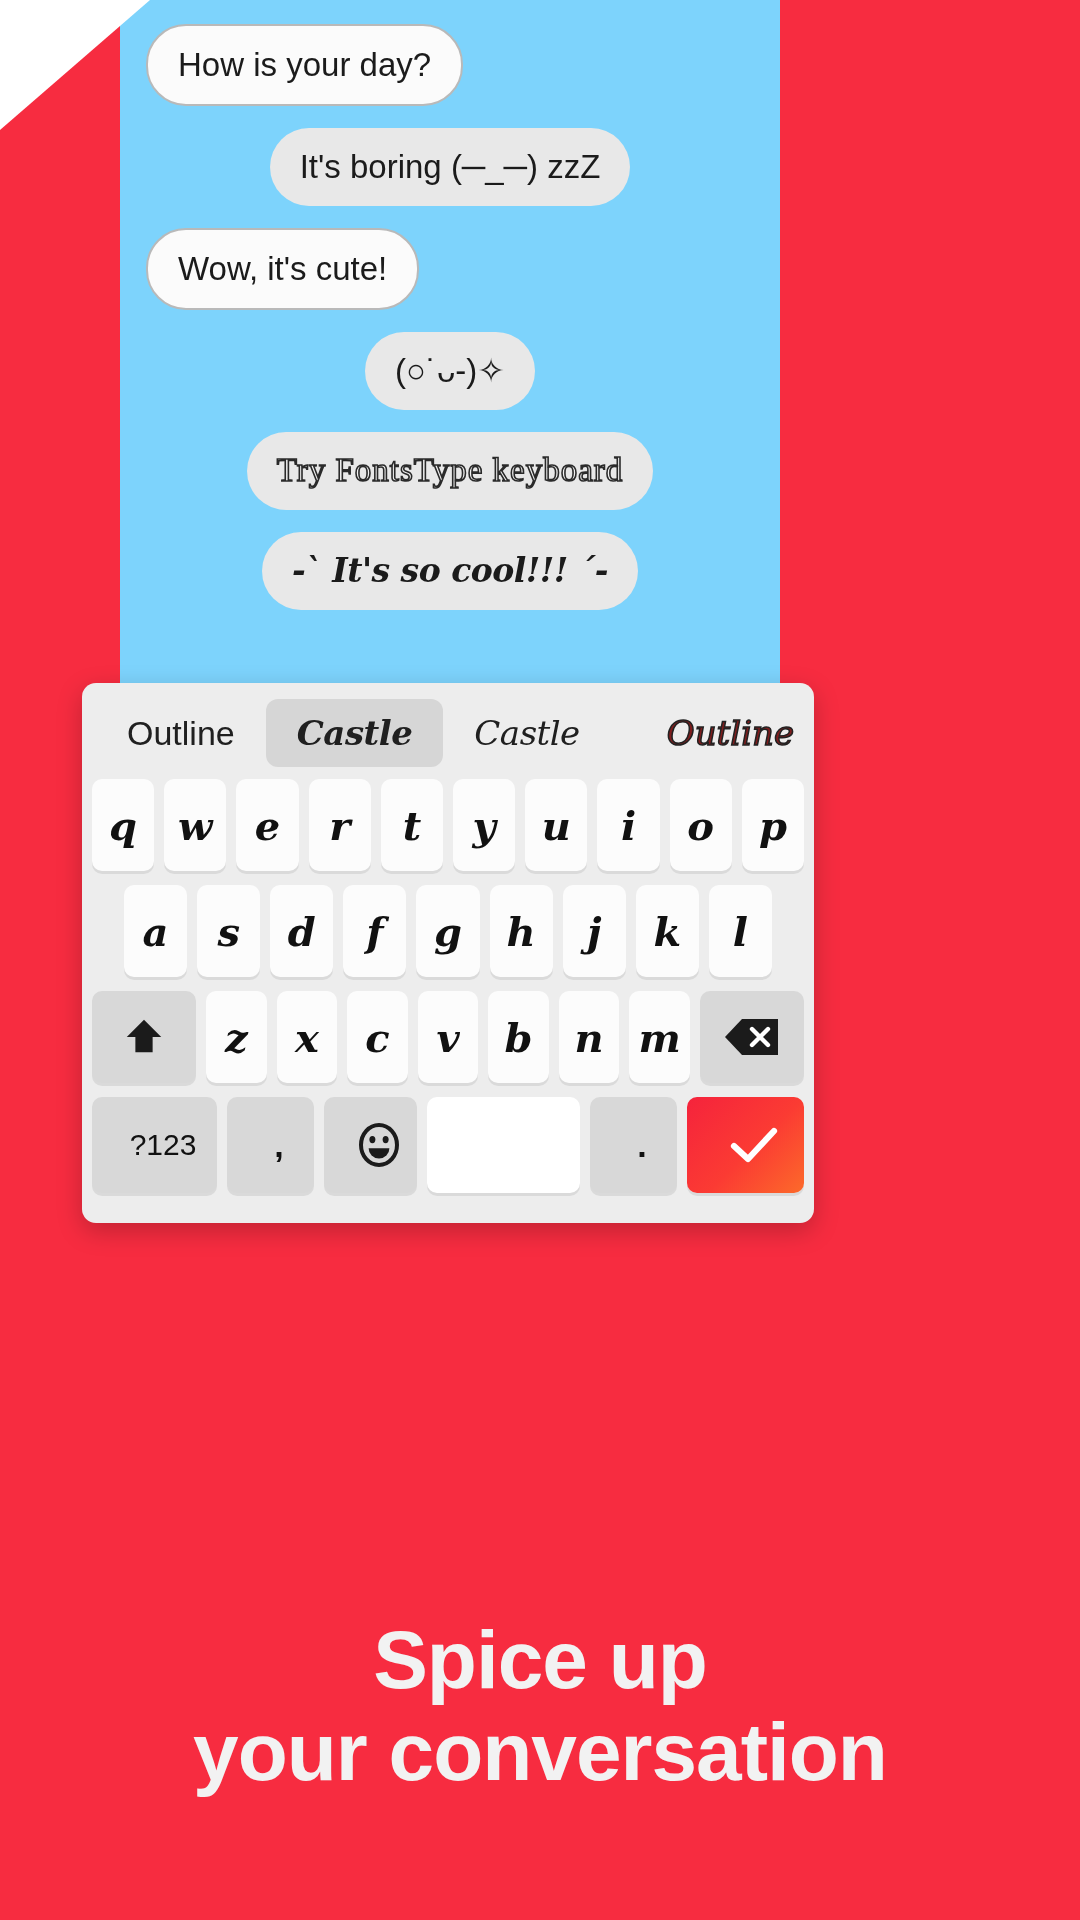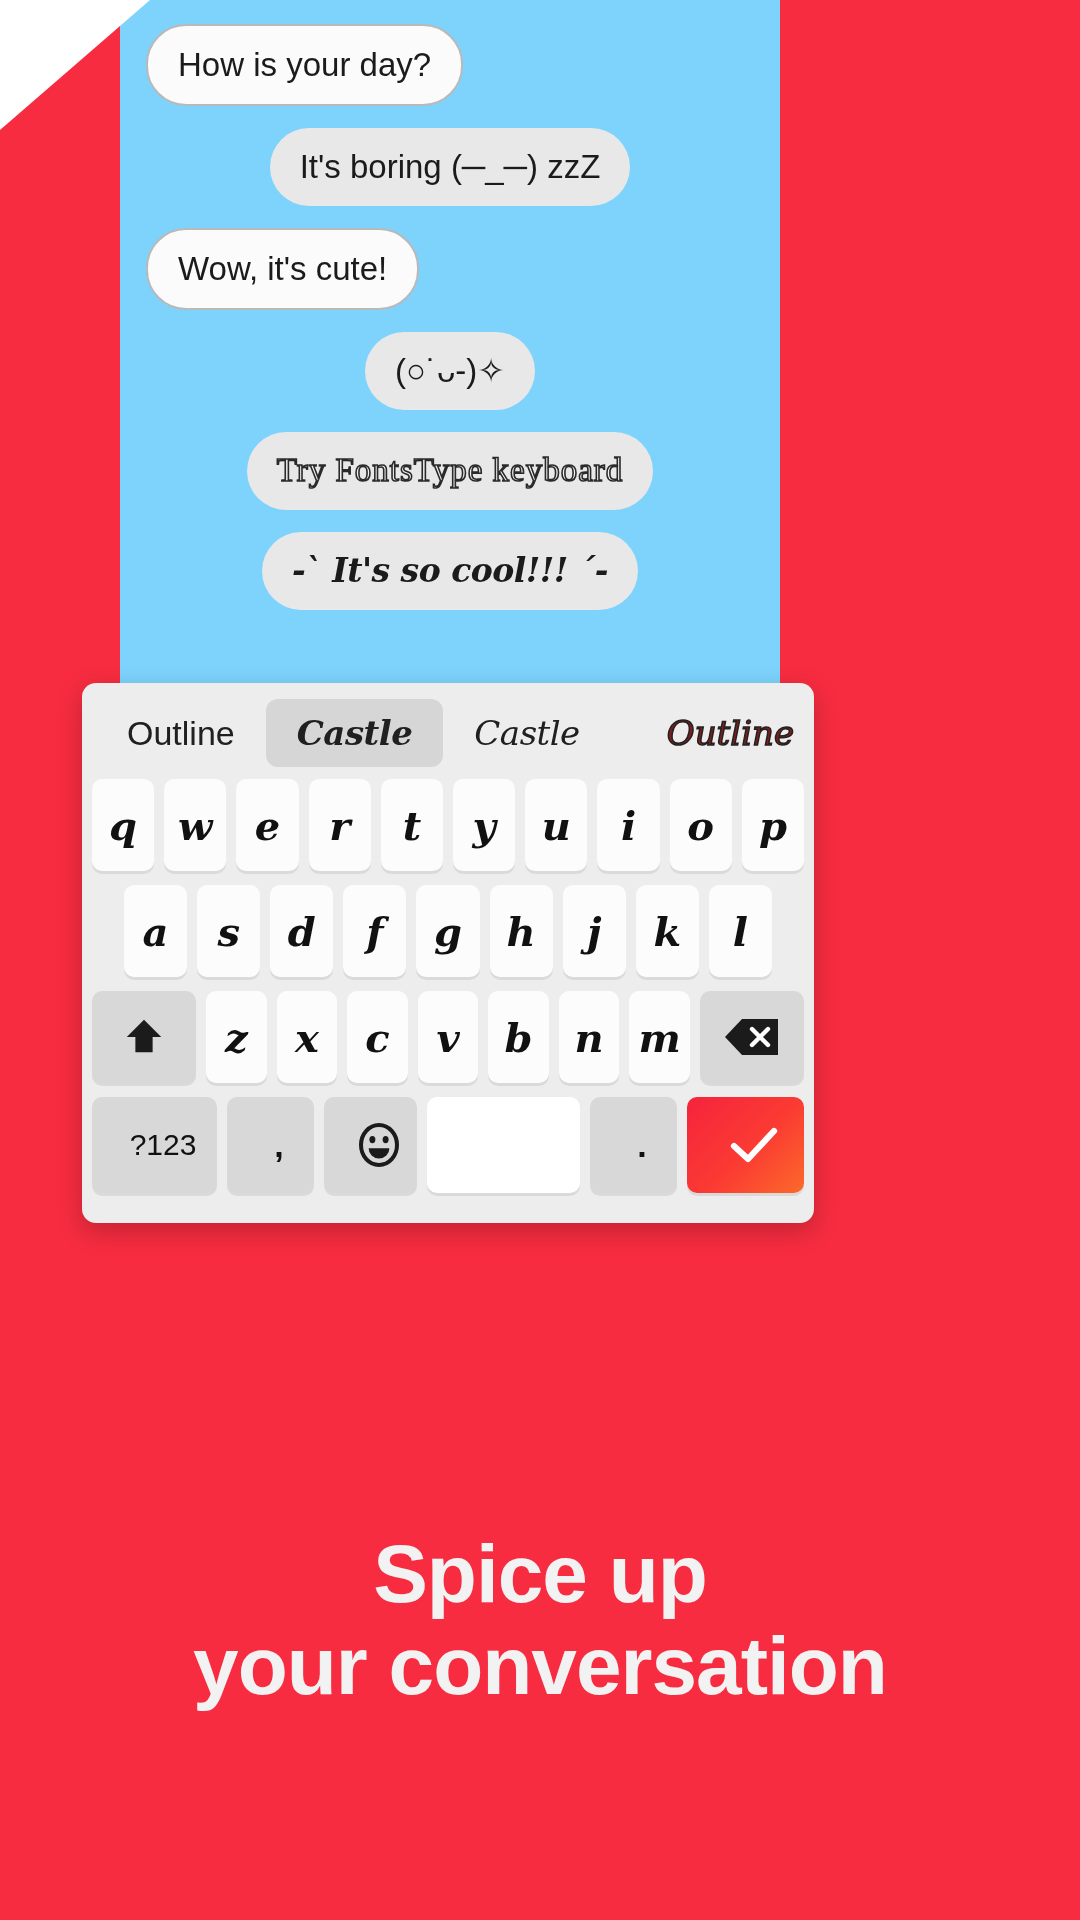--- a/index.html
+++ b/index.html
@@ -115,21 +115,21 @@
   .key.kperiod{flex:0 0 70px;background:#D8D8D8;font-family:"Liberation Sans",sans-serif;font-style:normal;font-weight:bold;font-size:34px;}
   .key.kenter{
     flex:0 0 100px;
     background:linear-gradient(135deg,#F5233C 0%, #FB3B33 55%, #FC6A2A 100%);
   }
   .krow.r4 .key{height:96px;padding-left:17px;}
   .icon-svg{display:block;}
 
   
   .headline{
-    position:absolute;left:0;right:0;top:1528px;
+    position:absolute;left:0;right:0;top:1614px;
     text-align:center;
     color:#F2F2F2;
     font-family:"Liberation Sans",sans-serif;
     font-weight:bold;
     font-size:82px;
     line-height:1.12;
     letter-spacing:-1px;
     z-index:5;
   }
 </style>

